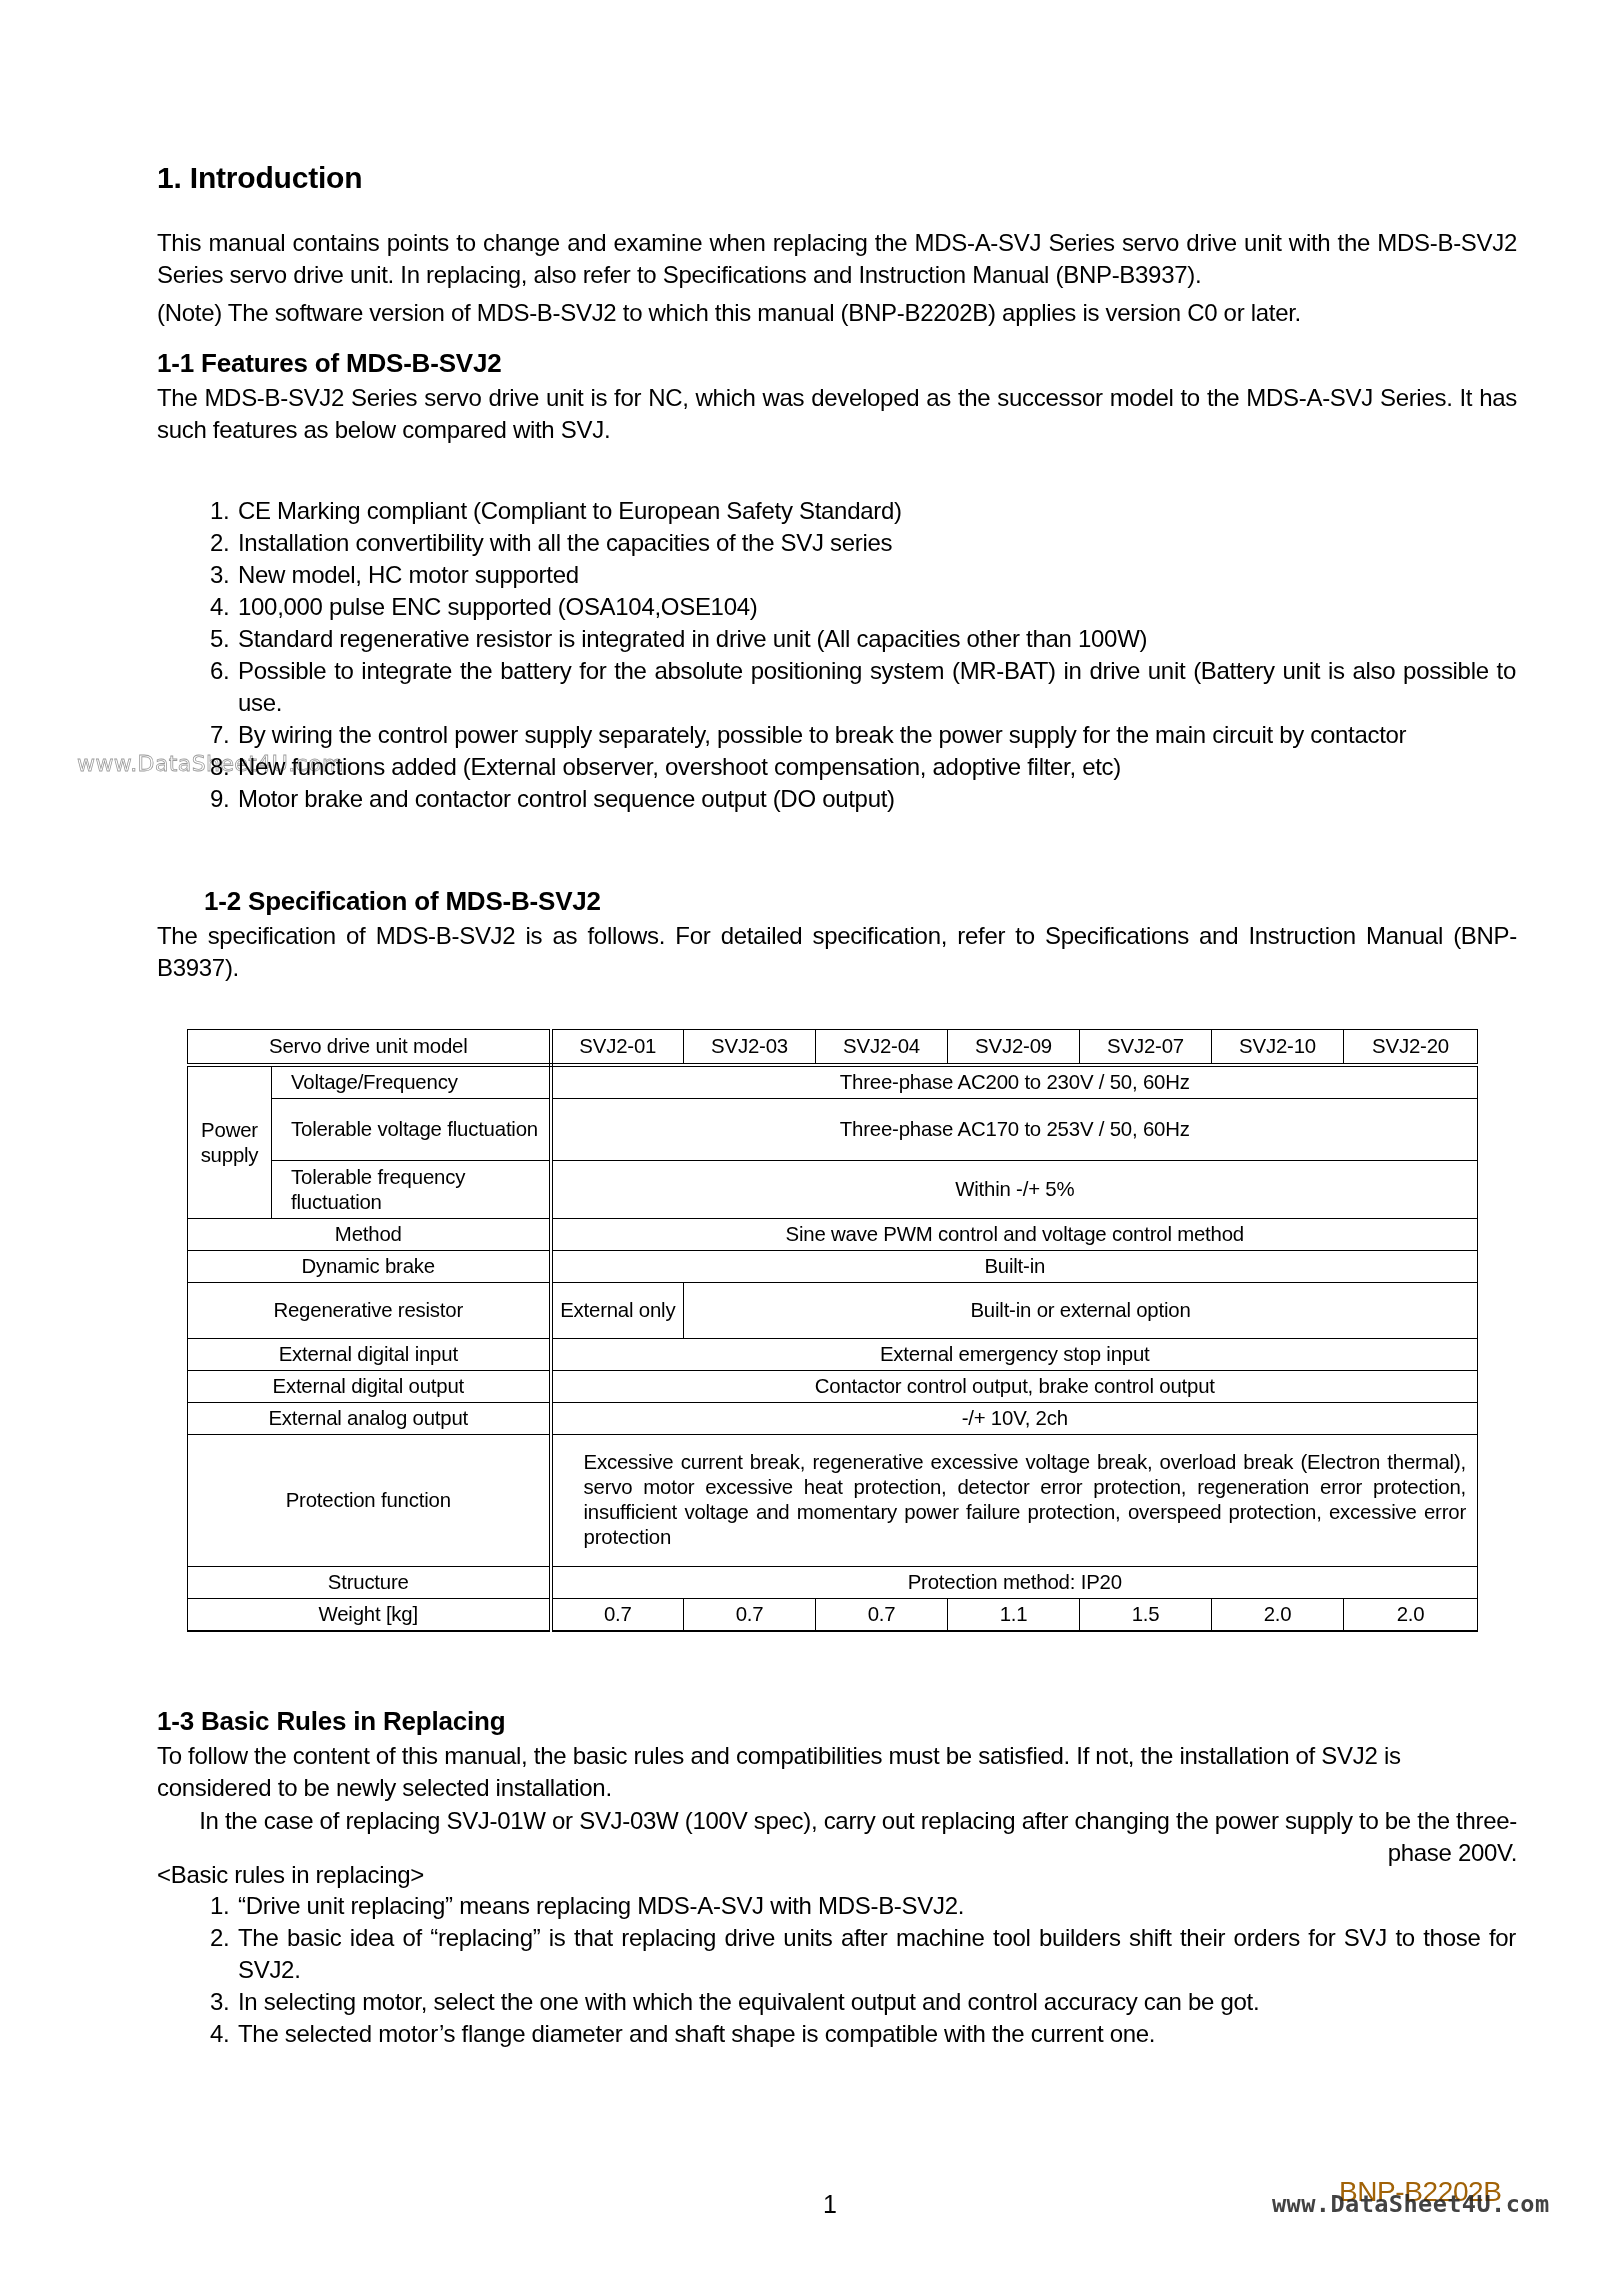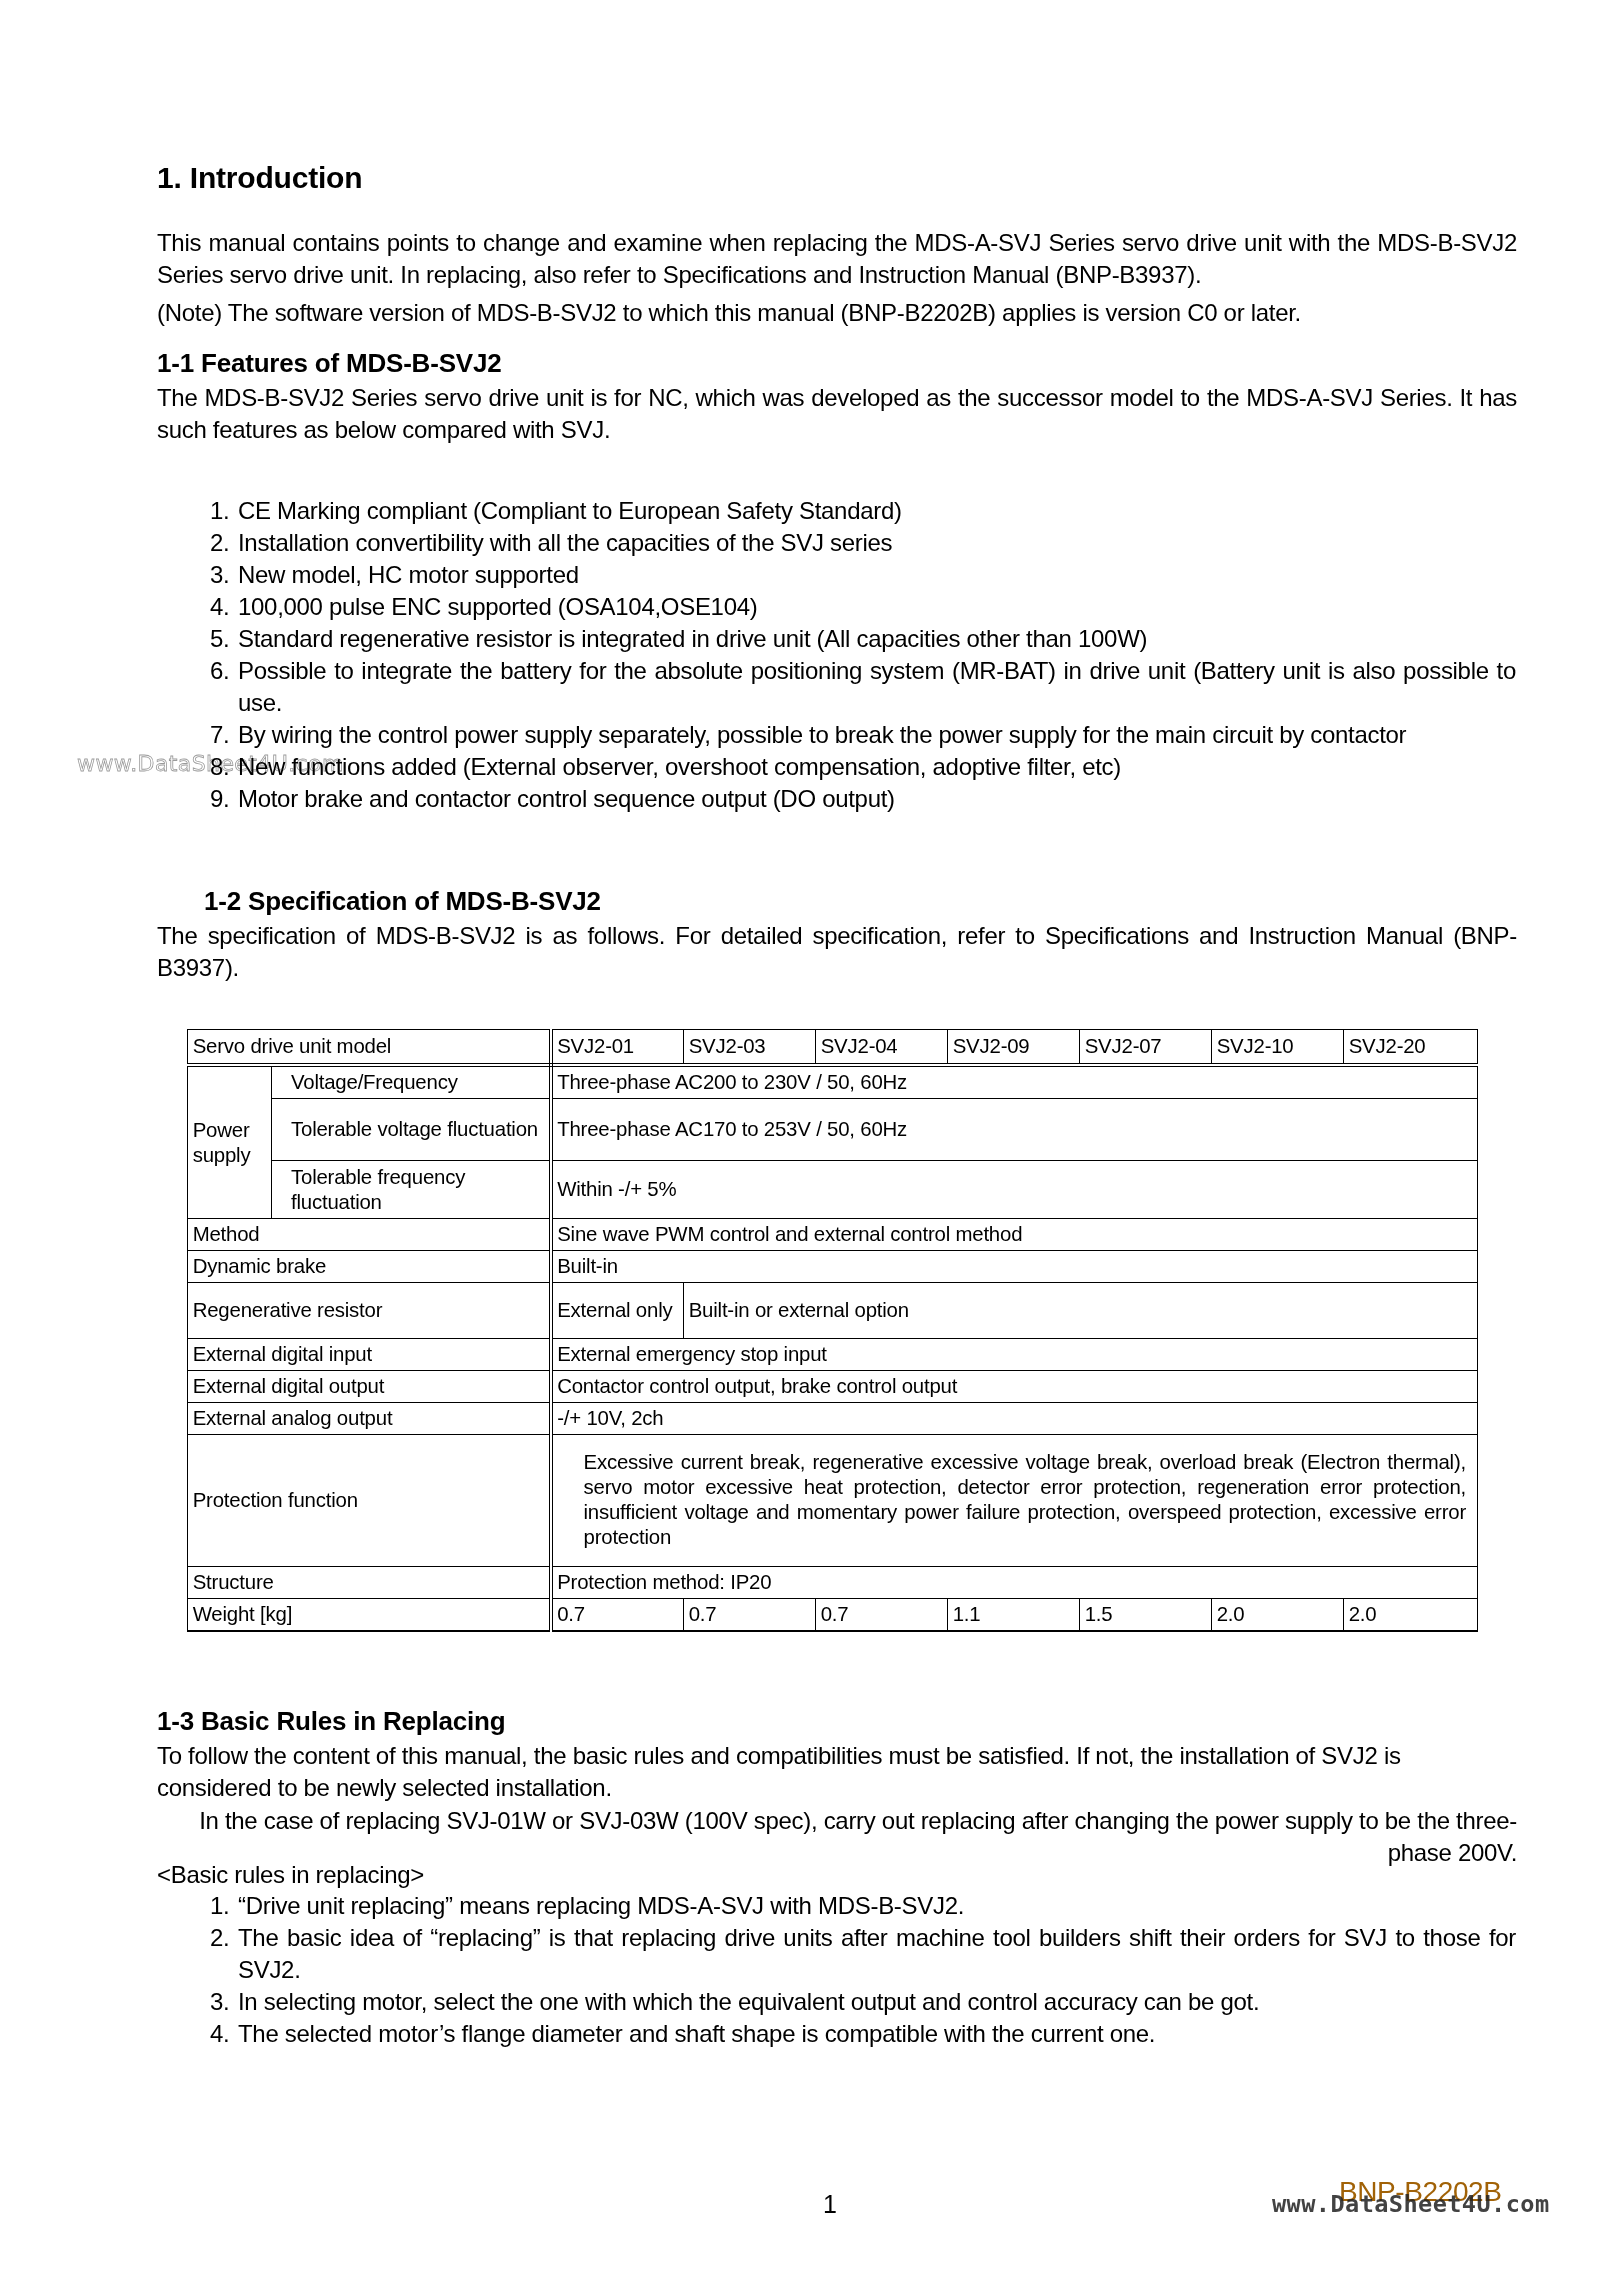--- a/index.html
+++ b/index.html
@@ -17,21 +17,21 @@
     .list li .num { position: absolute; left: 0; top: 0; }
     .features { left: 53px; top: 495px; width: 1306px; }
     .rules { left: 53px; top: 1890px; width: 1306px; }
 
     
     .spec {
       position: absolute; left: 187px; top: 1029px; width: 1289px;
       border-collapse: collapse; font-size: 20.4px; letter-spacing: -0.2px;
       table-layout: fixed;
     }
-    .spec td { border: 1.6px solid #000; vertical-align: middle; padding: 0 4.7px; line-height: 25px; }
+    .spec td { border: 1.6px solid #000; text-align: center; vertical-align: middle; padding: 0 4.7px; line-height: 25px; }
     .spec tr.hdr td { height: 33px; border-bottom: 4.7px double #000; }
     .spec td.lbl { border-right: 4.7px double #000; }
     .spec td.sub { text-align: left; padding-left: 19px; }
     .spec td.prot { text-align: justify; padding: 6.3px 11px 6.3px 31px; line-height: 25px; }
     .spec tr.r1 td { height: 31px; }
     .spec tr.r2 td { height: 61px; }
     .spec tr.r3 td { height: 57px; }
     .spec tr.rs td { height: 31px; }
     .spec tr.rr td { height: 55px; }
     .spec tr.rp td { height: 118px; }
@@ -118,21 +118,21 @@
   <tr class="r2">
     <td class="lbl sub">Tolerable voltage fluctuation</td>
     <td colspan="7">Three-phase AC170 to 253V / 50, 60Hz</td>
   </tr>
   <tr class="r3">
     <td class="lbl sub">Tolerable frequency fluctuation</td>
     <td colspan="7">Within -/+ 5%</td>
   </tr>
   <tr class="rs">
     <td colspan="2" class="lbl">Method</td>
-    <td colspan="7">Sine wave PWM control and external control method</td>
+    <td colspan="7">Sine wave PWM control and voltage control method</td>
   </tr>
   <tr class="rs">
     <td colspan="2" class="lbl">Dynamic brake</td>
     <td colspan="7">Built-in</td>
   </tr>
   <tr class="rr">
     <td colspan="2" class="lbl">Regenerative resistor</td>
     <td>External only</td>
     <td colspan="6">Built-in or external option</td>
   </tr>

